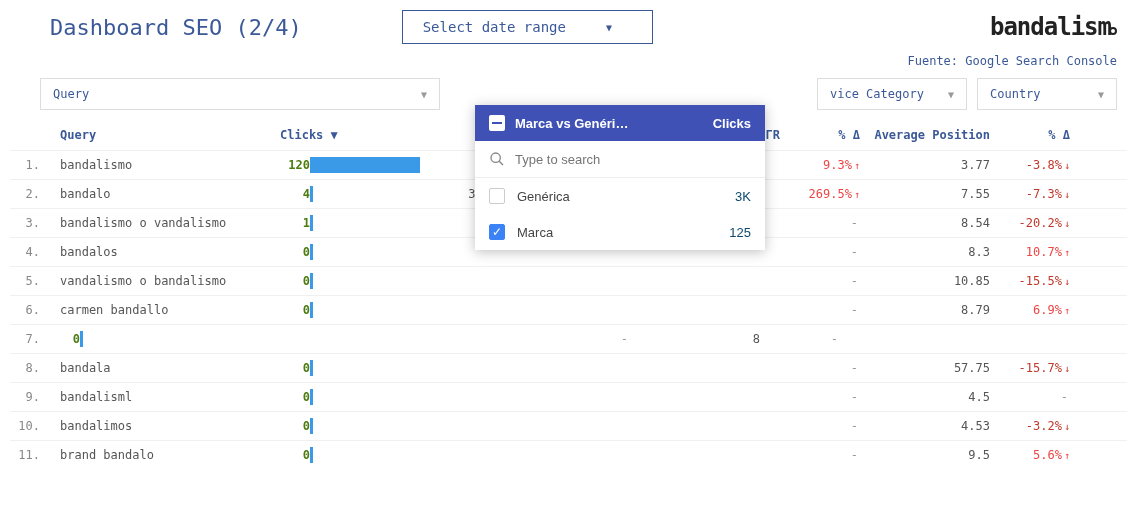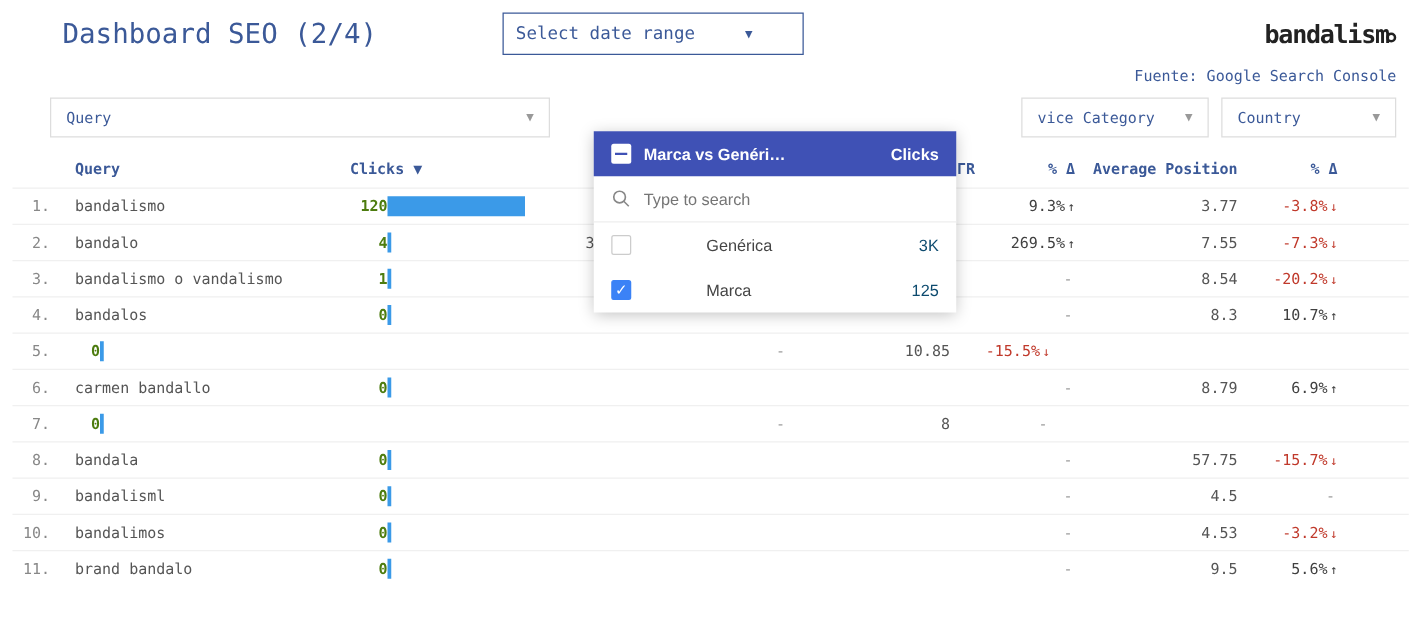--- a/index.html
+++ b/index.html
@@ -1,21 +1,21 @@
 <!DOCTYPE html>
 <html><head>
 <meta charset="utf-8">
 <style>
 * { margin: 0; padding: 0; box-sizing: border-box; }
 body { font-family: 'Consolas', 'Monaco', monospace; font-size: 13px; color: #333; background: #fff; width: 1137px; height: 512px; overflow: hidden; position: relative; }
 .header { display: flex; align-items: center; padding: 10px 20px 5px 50px; }
 .title { color: #3b5998; font-size: 22px; font-weight: 500; flex: 0 0 auto; margin-right: 100px; }
-.date-select { border: 1.5px solid #3b5998; padding: 8px 40px 8px 10px; color: #3b5998; font-family: inherit; font-size: 14px; position: relative; display: flex; align-items: center; gap: 40px; cursor: pointer; text-align: center; }
+.date-select { border: 1.5px solid #3b5998; padding: 8px 40px 8px 20px; color: #3b5998; font-family: inherit; font-size: 14px; position: relative; display: flex; align-items: center; gap: 40px; cursor: pointer; text-align: center; }
 .date-select .caret { font-size: 10px; }
-.logo { margin-left: auto; font-size: 20px; font-weight: 700; color: #222; letter-spacing: -1px; }
+.logo { margin-left: auto; font-size: 24px; font-weight: 700; color: #222; letter-spacing: -1px; }
 .logo .dot { display: inline-block; width: 8px; height: 8px; border: 2px solid #222; border-radius: 50%; vertical-align: baseline; margin-left: -2px; }
 .source { text-align: right; color: #3b5998; font-size: 12px; padding: 5px 20px 10px; }
 .filters { display: flex; gap: 10px; padding: 0 20px 10px 40px; }
 .filter { border: 1px solid #ddd; padding: 8px 12px; color: #3b5998; font-size: 12px; display: flex; align-items: center; justify-content: space-between; cursor: pointer; }
 .filter.query { width: 400px; }
 .filter.device { width: 150px; margin-left: auto; }
 .filter.country { width: 140px; }
 .filter .caret { color: #999; font-size: 10px; }
 .table { padding: 0 10px 0 10px; }
 .thead { display: flex; color: #3b5998; font-weight: 600; font-size: 12px; padding: 8px 0; }
@@ -27,36 +27,36 @@
 .col-ctr { width: 70px; text-align: right; }
 .col-ctr-delta { width: 80px; text-align: right; }
 .col-avgpos { width: 130px; text-align: right; }
 .col-avgpos-delta { width: 80px; text-align: right; }
 .row { display: flex; align-items: center; padding: 6px 0; border-top: 1px solid #f0f0f0; font-size: 12px; color: #555; }
 .row .col-idx { color: #888; }
 .clicks-cell { display: flex; align-items: center; }
 .clicks-val { color: #4d7c0f; text-align: right; width: 30px; padding-right: 0; font-weight: bold; }
 .clicks-bar { height: 16px; background: #3b9ae8; }
 .ctr-bar { height: 16px; background: #b3d4f0; }
-.delta-up { color: #404040; }
+.delta-up { color: #ef4444; }
 .delta-down { color: #c0392b; }
 .arrow { font-size: 10px; margin-left: 2px; }
 .dash { color: #999; }
 
 .popup { position: absolute; left: 475px; top: 105px; width: 290px; background: #fff; box-shadow: 0 2px 12px rgba(0,0,0,0.25); z-index: 100; }
 .popup-header { background: #3f51b5; color: #fff; padding: 10px 14px; display: flex; align-items: center; gap: 10px; font-weight: 600; font-size: 13px; font-family: Arial, sans-serif; }
 .popup-header .chk { width: 16px; height: 16px; background: #fff; border-radius: 2px; display: flex; align-items: center; justify-content: center; color: #3f51b5; font-size: 14px; font-weight: bold; }
 .popup-header .htitle { flex: 1; white-space: nowrap; overflow: hidden; text-overflow: ellipsis; }
 .popup-search { display: flex; align-items: center; padding: 10px 14px; border-bottom: 1px solid #eee; gap: 10px; }
 .popup-search input { border: none; outline: none; font-size: 13px; flex: 1; color: #666; font-family: Arial, sans-serif; }
 .popup-search .sicon { color: #888; }
 .popup-item { display: flex; align-items: center; padding: 10px 14px; gap: 12px; font-family: Arial, sans-serif; font-size: 13px; color: #444; cursor: pointer; }
 .popup-item .box { width: 16px; height: 16px; border: 1.5px solid #ccc; border-radius: 2px; display: flex; align-items: center; justify-content: center; }
 .popup-item .box.checked { background: #3b82f6; border-color: #3b82f6; color: #fff; font-size: 12px; }
-.popup-item .label { flex: 1; margin-left: 48px; }
+.popup-item .label { flex: 1; }
 .popup-item .count { color: #0c4a6e; }
 svg { display: block; }
 </style>
 </head>
 <body>
 
 <div class="header">
   <div class="title">Dashboard SEO (2/4)</div>
   <div class="date-select">
     <span>Select date range</span>
@@ -153,20 +153,21 @@
         </div>
         <div style="width:30px;text-align:right;color:#555;font-size:12px"></div>
         <div style="width:220px;display:flex"></div>
         <div class="col-ctr"></div>
         <div class="col-ctr-delta dash">-<span class="arrow"></span></div>
         <div class="col-avgpos">8.3</div>
         <div class="col-avgpos-delta delta-up">10.7%<span class="arrow">↑</span></div>
       </div>
       <div class="row">
         <div class="col-idx">5.</div>
+        <div class="col-query">vandalismo o bandalismo</div>
         <div class="col-clicks clicks-cell">
           <span class="clicks-val">0</span>
           <div class="clicks-bar" style="width:3px"></div>
         </div>
         <div style="width:30px;text-align:right;color:#555;font-size:12px"></div>
         <div style="width:220px;display:flex"></div>
         <div class="col-ctr"></div>
         <div class="col-ctr-delta dash">-<span class="arrow"></span></div>
         <div class="col-avgpos">10.85</div>
         <div class="col-avgpos-delta delta-down">-15.5%<span class="arrow">↓</span></div>

